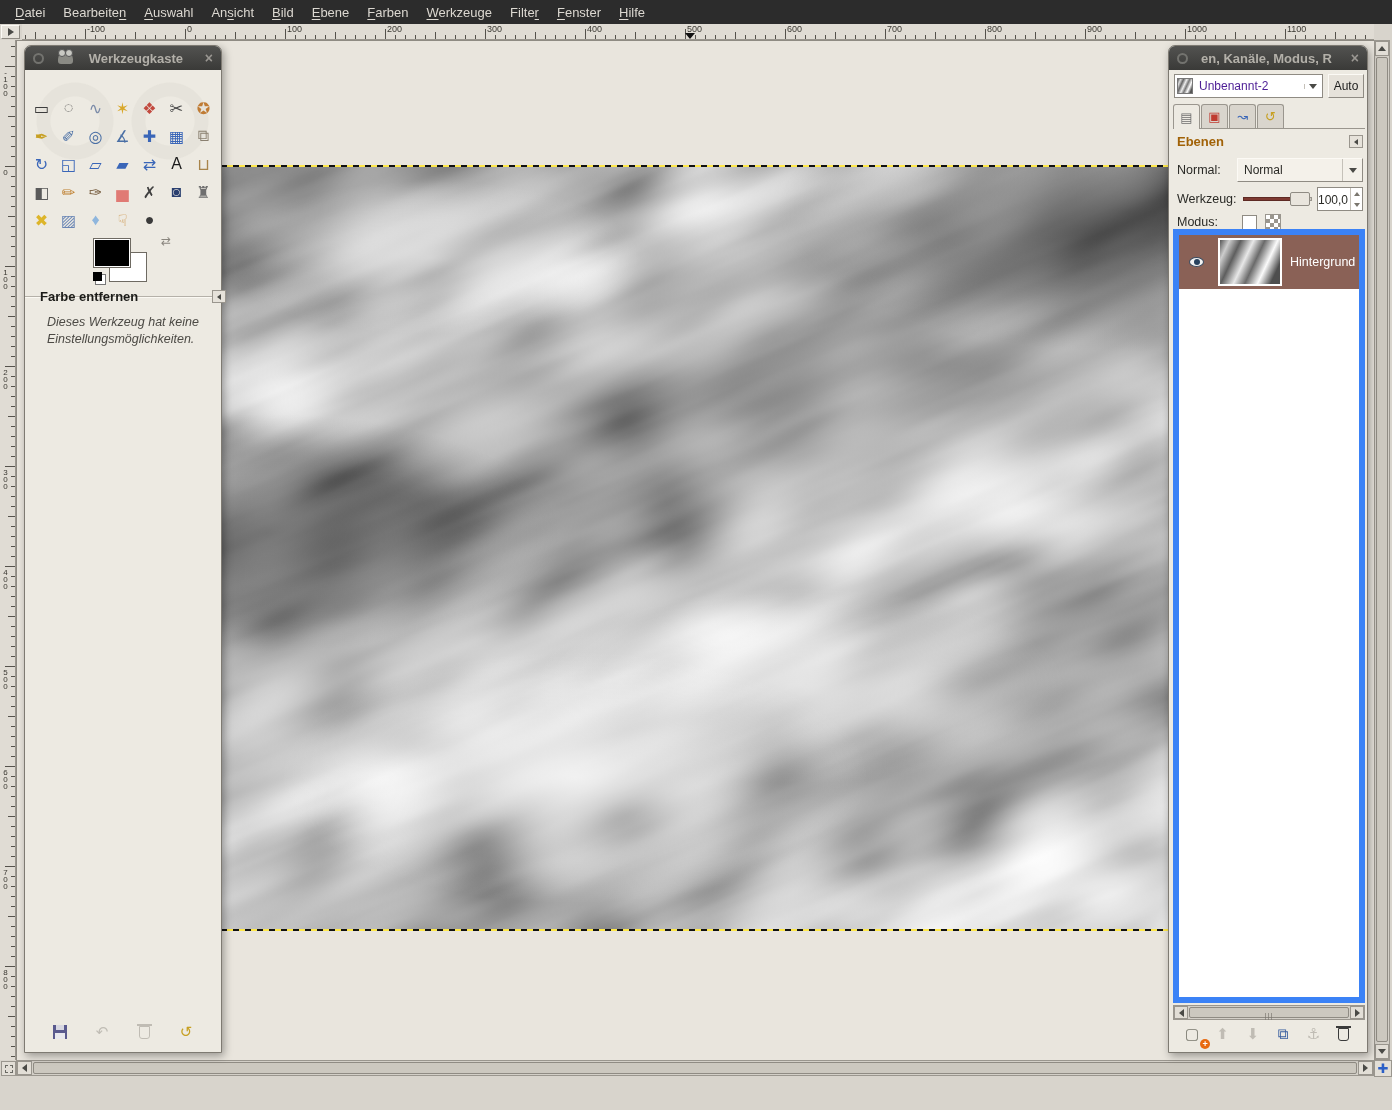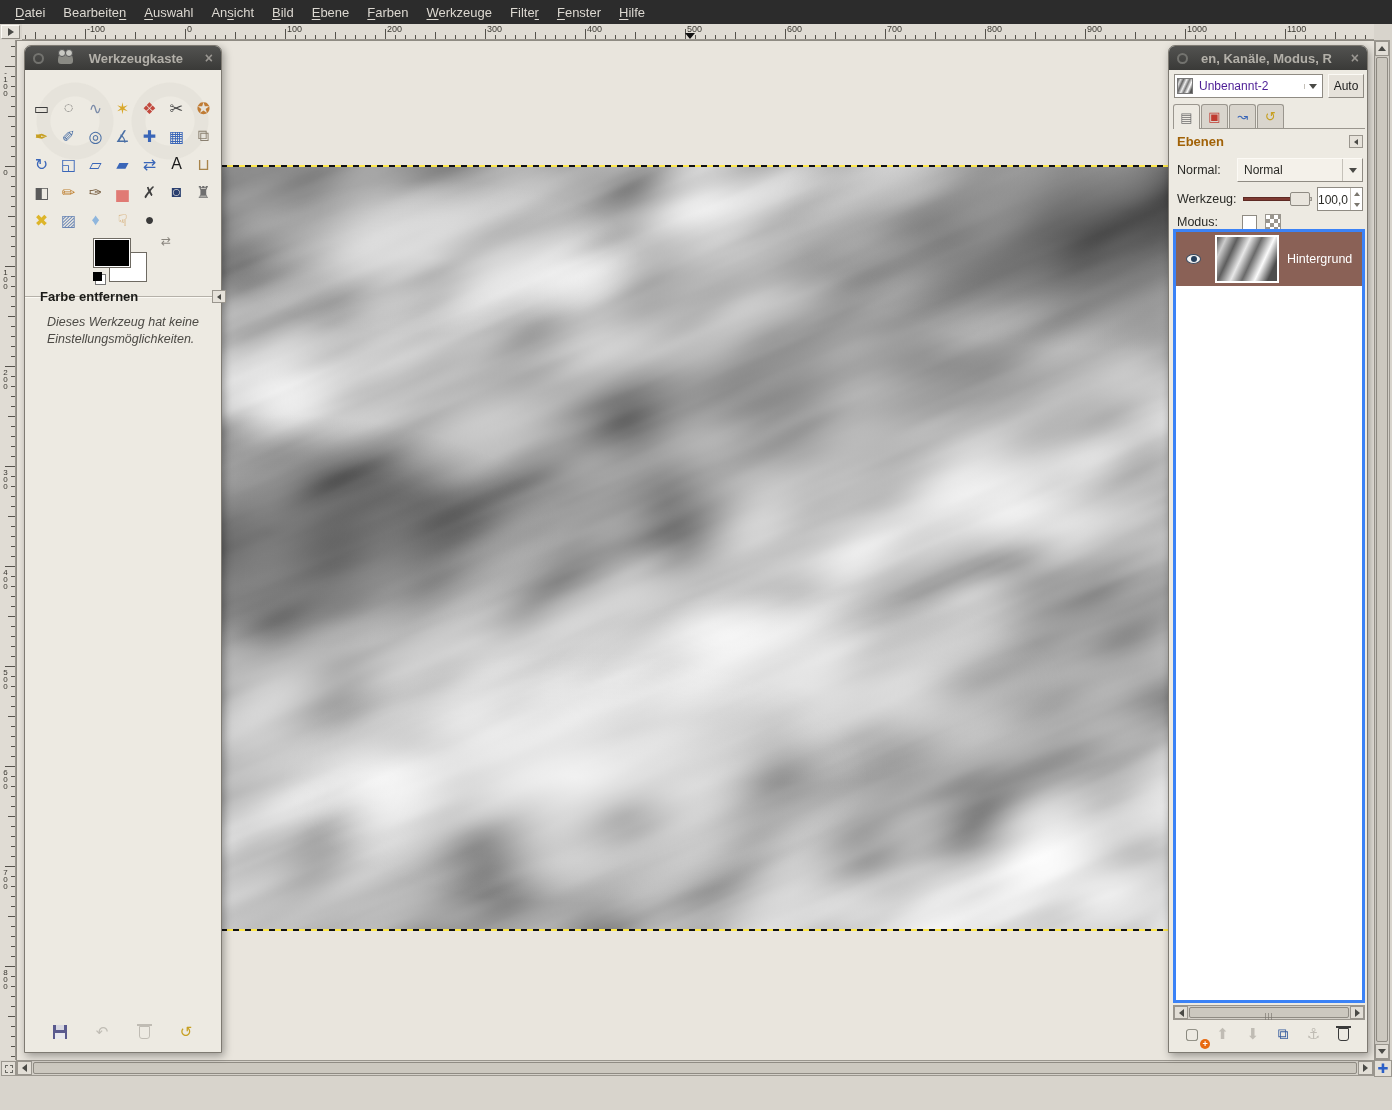--- a/index.html
+++ b/index.html
@@ -125,21 +125,21 @@
   .slider .track-rest { position:absolute; right:0; top:5px; height:4px; width:10%; background:#cfcbc3; border:1px solid #9a968e; }
   .slider .handle { position:absolute; left:68%; top:0; width:20px; height:14px; background:#e9e5dd; border:1px solid #8f8b83; border-radius:2px; }
   .spin { margin-left:5px; width:46px; height:24px; display:flex; background:#fff; border:1px solid #8f8b83; }
   .spin .val { flex:1; font-size:12px; text-align:right; padding:5px 2px 0 0; }
   .spin .arrows { width:13px; border-left:1px solid #c5c1b9; display:flex; flex-direction:column; align-items:center; justify-content:space-around; }
   .arr.tiny-up { border-left:3px solid transparent; border-right:3px solid transparent; border-bottom:4px solid #7a766e; }
   .arr.tiny-down { border-left:3px solid transparent; border-right:3px solid transparent; border-top:4px solid #7a766e; }
   .checkbox { width:15px; height:15px; background:#fff; border:1px solid #8f8b83; margin-left:24px; }
   .checker { width:16px; height:16px; margin-left:8px; border:1px solid #9a968e;
     background-image:linear-gradient(45deg,#9a968e 25%,transparent 25%,transparent 75%,#9a968e 75%),linear-gradient(45deg,#9a968e 25%,#fff 25%,#fff 75%,#9a968e 75%); background-size:8px 8px; background-position:0 0,4px 4px; }
-  .layer-list { position:absolute; left:4px; top:183px; width:192px; height:774px; background:#fff; border:3px solid #3b82f6; overflow:hidden; }
+  .layer-list { position:absolute; left:4px; top:183px; width:192px; height:774px; background:#fff; border:6px solid #3b82f6; overflow:hidden; }
   .layer-row { height:54px; display:flex; align-items:center; white-space:nowrap; }
   .layer-row.selected { background:#8a6156; color:#fff; }
   .eye { width:15px; height:10px; margin:0 14px 0 10px; background:#f2f2f2; border:1px solid #3a4a5e; border-radius:50%; position:relative; }
   .eye::before { content:""; position:absolute; left:4px; top:1px; width:6px; height:6px; background:#27415e; border-radius:50%; }
   .layer-thumb { width:64px; height:48px; border:2px solid #fff; flex:none;
     background:linear-gradient(115deg,#555 0%,#ccc 12%,#5e5e5e 26%,#e8e8e8 42%,#6a6a6a 56%,#fbfbfb 72%,#4e4e4e 88%); }
   .layer-label { font-size:12.5px; padding-left:8px; overflow:hidden; }
   .list-hscroll { position:absolute; left:4px; top:959px; width:192px; height:15px; background:#d3cfc7; border:1px solid #9a968e; }
   .grip { position:absolute; left:50%; top:3px; transform:translateX(-50%); font-size:8px; color:#7a766e; letter-spacing:1px; }
   .lyr-footer { position:absolute; left:0; bottom:6px; width:100%; display:flex; justify-content:space-around; padding:0 8px; }

